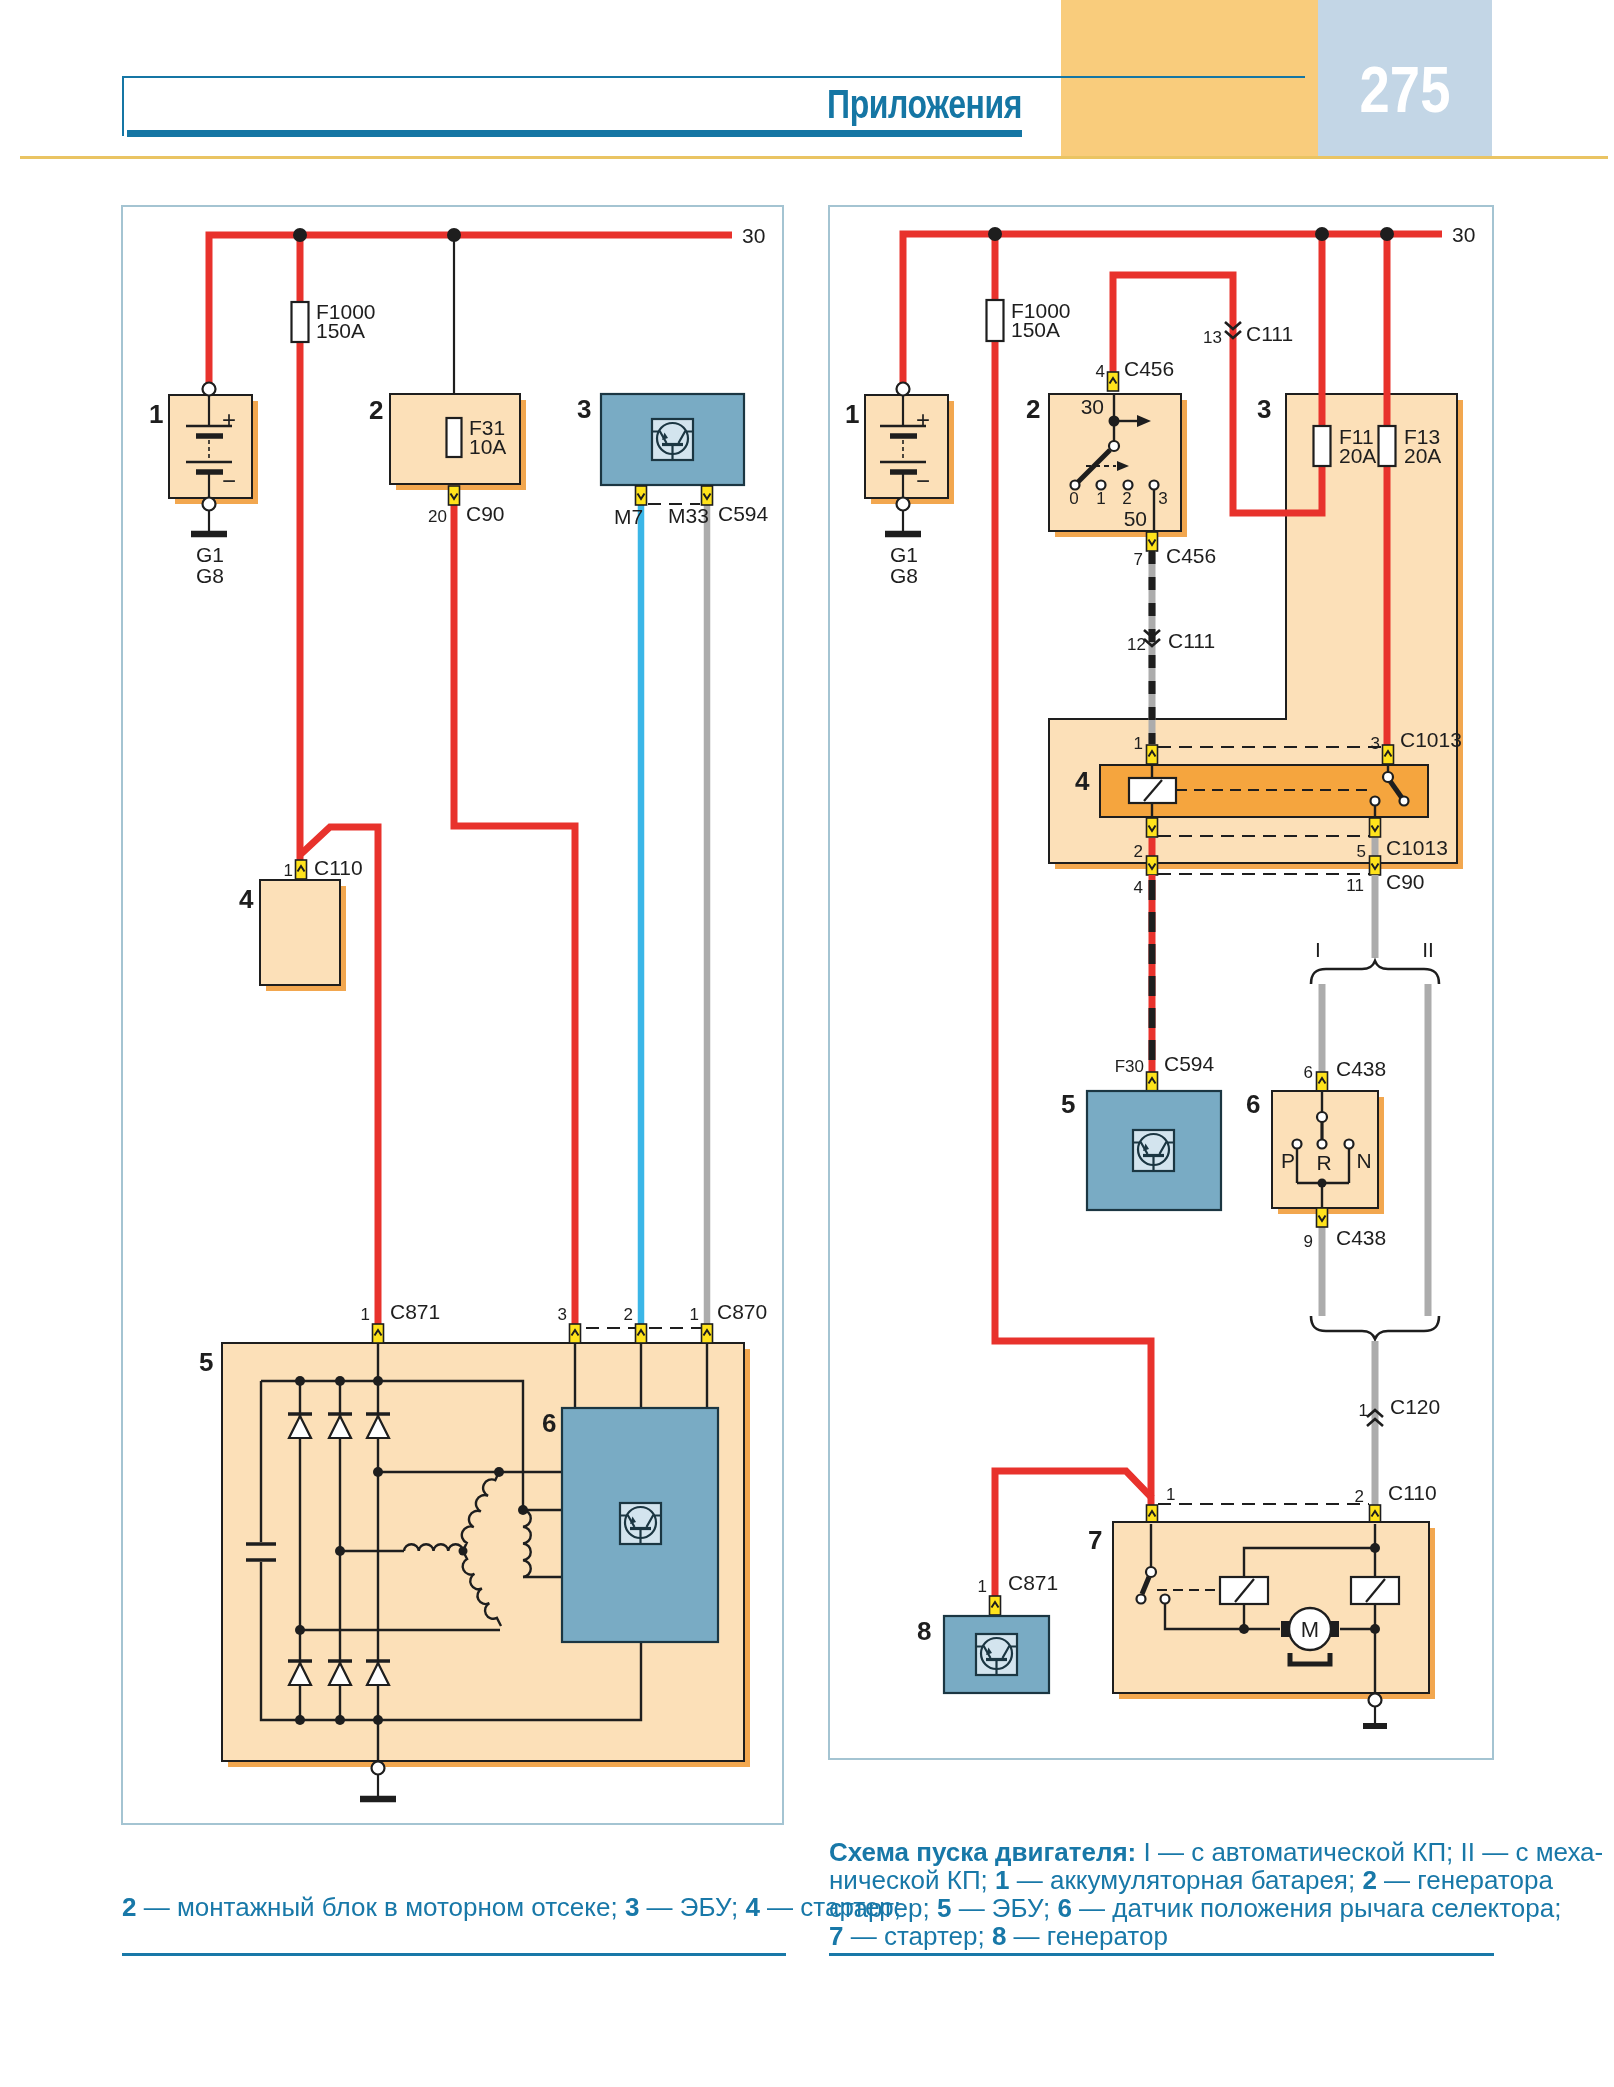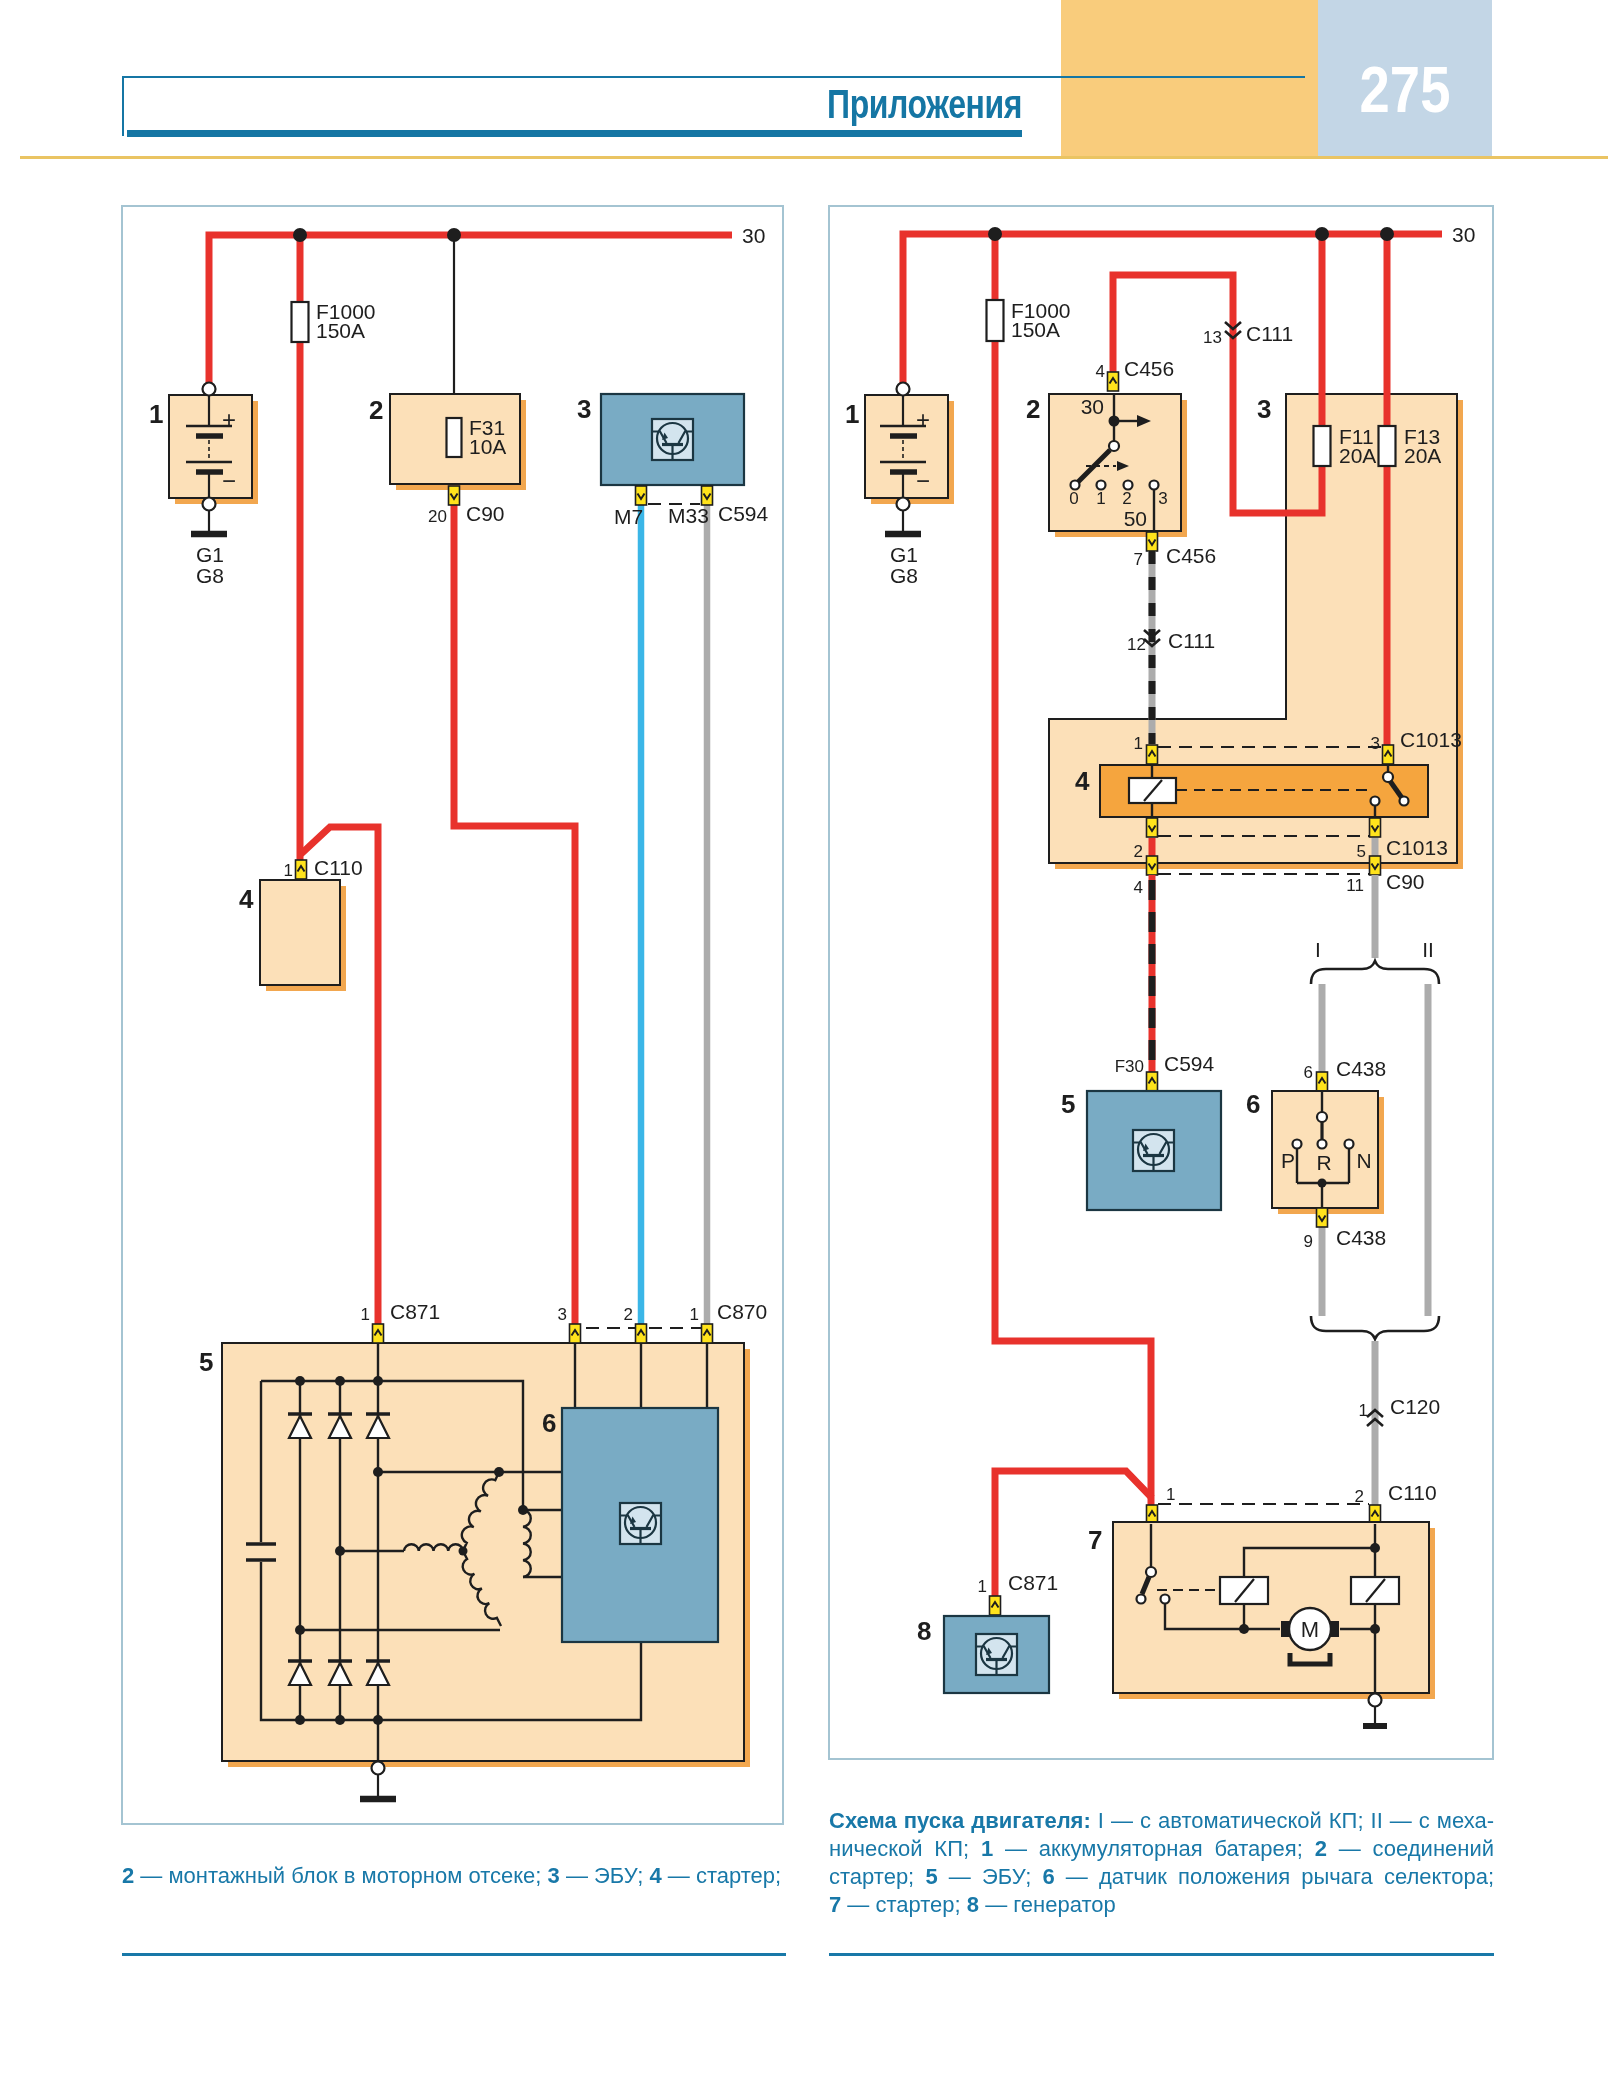--- a/index.html
+++ b/index.html
@@ -11,21 +11,21 @@
   .hdr-blue{left:1318px;top:0;width:174px;height:156px;background:#C3D6E6;}
   .hdr-pageno{left:1318px;top:58px;width:174px;text-align:center;
       font-size:64px;font-weight:bold;color:#ffffff;line-height:1;transform:scaleX(0.85);transform-origin:50% 50%;}
   .hdr-thin{left:122px;top:76px;width:1183px;height:2px;background:#1576A4;}
   .hdr-stub{left:122px;top:76px;width:2px;height:60px;background:#1576A4;}
   .hdr-title{left:600px;top:84px;width:422px;text-align:right;
       font-size:41px;font-weight:bold;color:#1576A4;line-height:1;transform:scaleX(0.78);transform-origin:100% 50%;letter-spacing:-0.5px;}
   .hdr-thick{left:127px;top:130px;width:895px;height:7px;background:#1576A4;}
   .hdr-yellow{left:20px;top:156px;width:1588px;height:3px;background:#EAC463;}
   
-  .caption{color:#1878A8;font-size:22px;line-height:28px;}
+  .caption{color:#1878A8;font-size:26px;line-height:28px;margin-top:31px;}
   .caption .ln{text-align:justify;text-align-last:justify;white-space:nowrap;}
   .caption .ln:last-child{text-align-last:left;}
   .caption b{font-weight:bold;}
   .cap-left{left:122px;top:1862px;width:664px;}
   .cap-right{left:829px;top:1807px;width:665px;}
   .rule{height:3px;background:#1878A8;}
   .rule-left{left:122px;top:1953px;width:664px;}
   .rule-right{left:829px;top:1953px;width:665px;}
   
   svg text{font-family:"Liberation Sans","DejaVu Sans",sans-serif;fill:#1E1E1E;}
@@ -500,19 +500,19 @@
       <use href="#Rtrans" x="976" y="1634"></use>
     </g>
   </svg>
 
   <div class="abs caption cap-left">
       <div class="ln"><b>2</b><span> — монтажный блок в моторном отсеке; </span><b>3</b><span> — ЭБУ; </span><b>4</b><span> — стартер;</span></div>
     </div>
   <div class="abs rule rule-left"></div>
   <div class="abs caption cap-right">
       <div class="ln"><b>Схема пуска двигателя: </b><span>I — с автоматической КП; II — с меха-</span></div>
-      <div class="ln"><span>нической КП; </span><b>1</b><span> — аккумуляторная батарея; </span><b>2</b><span> — соединений</span></div>
+      <div class="ln"><span>нической КП; </span><b>1</b><span> — аккумуляторная батарея; </span><b>2</b><span> — генератора</span></div>
       <div class="ln"><span>стартер; </span><b>5</b><span> — ЭБУ; </span><b>6</b><span> — датчик положения рычага селектора;</span></div>
       <div class="ln"><b>7</b><span> — стартер; </span><b>8</b><span> — генератор</span></div>
     </div>
   <div class="abs rule rule-right"></div>
 
 </div>
 
 </body></html>

